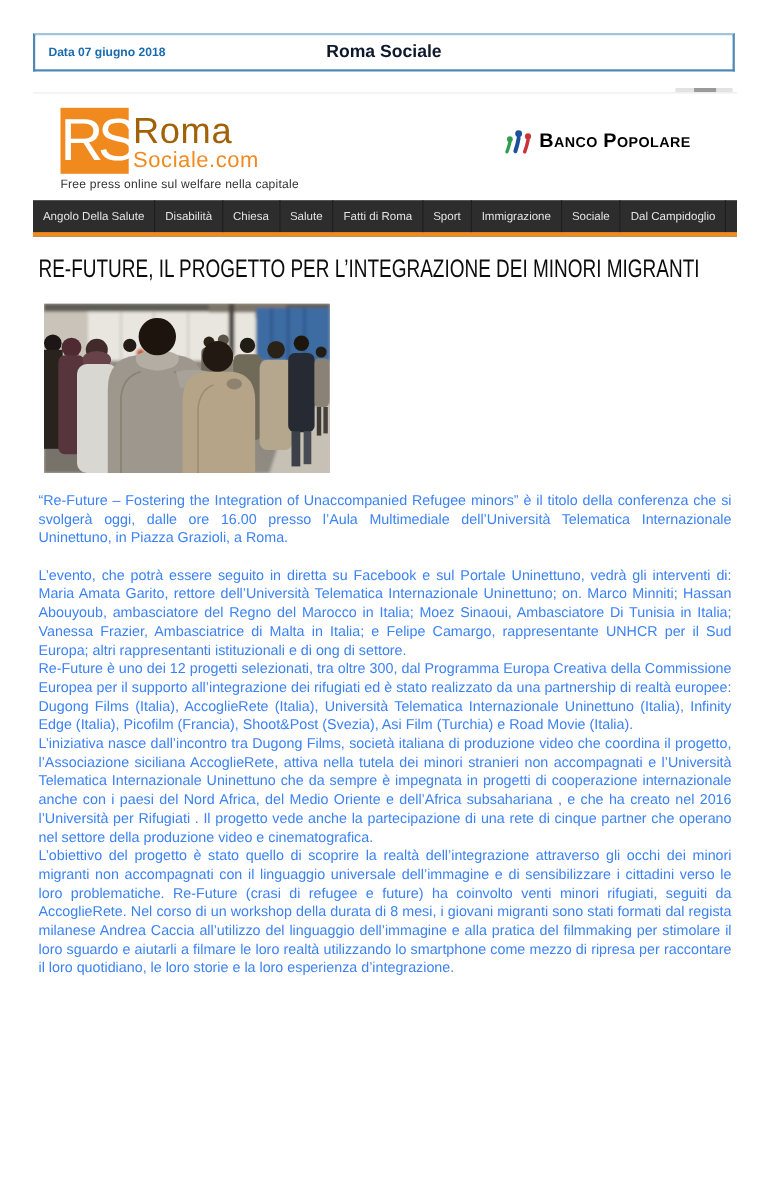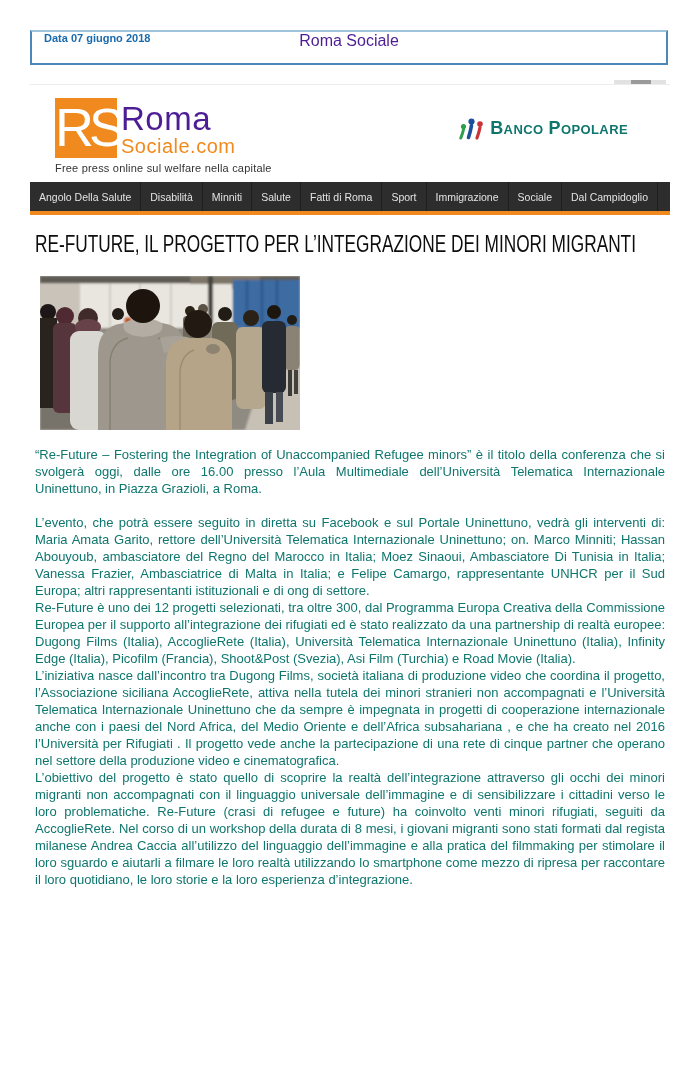--- a/index.html
+++ b/index.html
@@ -4,44 +4,44 @@
 <style>
   html,body{margin:0;padding:0;}
   body{
     width:700px;height:1082px;background:#ffffff;position:relative;
     font-family:"Liberation Sans", sans-serif;overflow:hidden;color:#000;
   }
   
   .print-frame{
     position:absolute;left:30px;top:30px;width:634px;height:31px;
     border:2px solid #4c87b8;border-top-color:#9dc3dd;
-    display:flex;align-items:flex-start;background:#fff;
+    display:flex;align-items:center;background:#fff;
   }
   .print-date{position:absolute;left:12px;color:#1a6bad;font-size:11px;font-weight:bold;}
-  .print-title{margin:0 auto;color:#4c1d95;font-size:16px;font-weight:normal;}
+  .print-title{margin:0 auto;color:#0f172a;font-size:16px;font-weight:bold;}
   
   .scroll-artifact{position:absolute;right:34px;top:80px;width:52px;height:4px;background:#e2e2e2;}
   .scroll-artifact .thumb{position:absolute;left:17px;top:0;width:20px;height:4px;background:#9a9a9a;}
   
   .page{position:absolute;left:30px;top:84px;width:640px;border-top:1px solid #ececec;background:#fff;}
   
   .masthead{position:relative;height:97px;}
   .site-logo{position:absolute;left:25px;top:13px;text-decoration:none;display:block;cursor:pointer;}
   .logo-row{display:flex;align-items:flex-start;}
   .logo-badge{
     width:62px;height:60px;background:#F18A1E;color:#ffffff;
     font-size:54px;line-height:58px;text-align:left;letter-spacing:-5px;
     font-weight:normal;padding-right:4px;box-sizing:border-box;
   }
   .logo-words{margin-left:4px;line-height:1;padding-top:4px;}
-  .logo-w1{display:block;color:#4c1d95;font-size:33px;letter-spacing:0.5px;}
+  .logo-w1{display:block;color:#a16207;font-size:33px;letter-spacing:0.5px;}
   .logo-w2{display:block;color:#F18A1E;font-size:20px;margin-top:1px;letter-spacing:0.5px;}
   .logo-tagline{color:#333333;font-size:11px;margin-top:4px;letter-spacing:0.2px;}
   .sponsor{position:absolute;right:42px;top:32px;display:flex;align-items:center;gap:4px;text-decoration:none;cursor:pointer;}
-  .sponsor-name{color:#0f766e;font-size:18px;font-weight:bold;font-variant:small-caps;letter-spacing:0.4px;}
+  .sponsor-name{color:#000000;font-size:18px;font-weight:bold;font-variant:small-caps;letter-spacing:0.4px;}
   .sponsor-name span + span{margin-left:5px;}
   
   .mainnav{
     display:flex;align-items:flex-start;background:#2D2D2D;height:29px;
     border-bottom:4px solid #F18A1E;position:relative;
   }
   .nav-item{
     color:#e3e3e3;font-size:10.5px;text-decoration:none;cursor:pointer;
     height:29px;display:inline-flex;align-items:center;padding:0 9px;
     border-right:1px solid #1e1e1e;white-space:nowrap;
@@ -54,21 +54,21 @@
   .headline{
     margin:16px 5px 0 5px;font-size:23px;font-weight:normal;color:#0d0d0d;
     white-space:nowrap;transform:scaleX(0.75);transform-origin:left center;
     letter-spacing:0;
   }
   
   .photo{margin:18px 0 0 10px;width:260px;height:154px;display:block;}
   
   .article-body{
     margin:16px 5px 0 5px;font-size:13px;line-height:17px;
-    text-align:justify;color:#0f766e;
+    text-align:justify;color:#3b82f6;
   }
   .article-body p{margin:0;}
   .article-body p.gap{margin-top:17px;}
 </style>
 </head>
 <body>
 
 <div class="print-frame">
   <span class="print-date">Data 07 giugno 2018</span>
   <span class="print-title">Roma Sociale</span>
@@ -103,21 +103,21 @@
       </svg>
       <span class="sponsor-name">
         <span>Banco</span><span>Popolare</span>
       </span>
     </a>
   </header>
 
   <nav class="mainnav">
     <a class="nav-item">Angolo Della Salute</a>
     <a class="nav-item">Disabilità</a>
-    <a class="nav-item">Minniti</a>
+    <a class="nav-item">Chiesa</a>
     <a class="nav-item">Salute</a>
     <a class="nav-item">Fatti di Roma</a>
     <a class="nav-item">Sport</a>
     <a class="nav-item">Immigrazione</a>
     <a class="nav-item">Sociale</a>
     <a class="nav-item">Dal Campidoglio</a>
   </nav>
 
   <h1 class="headline">RE-FUTURE, IL PROGETTO PER L’INTEGRAZIONE DEI MINORI MIGRANTI</h1>
 

